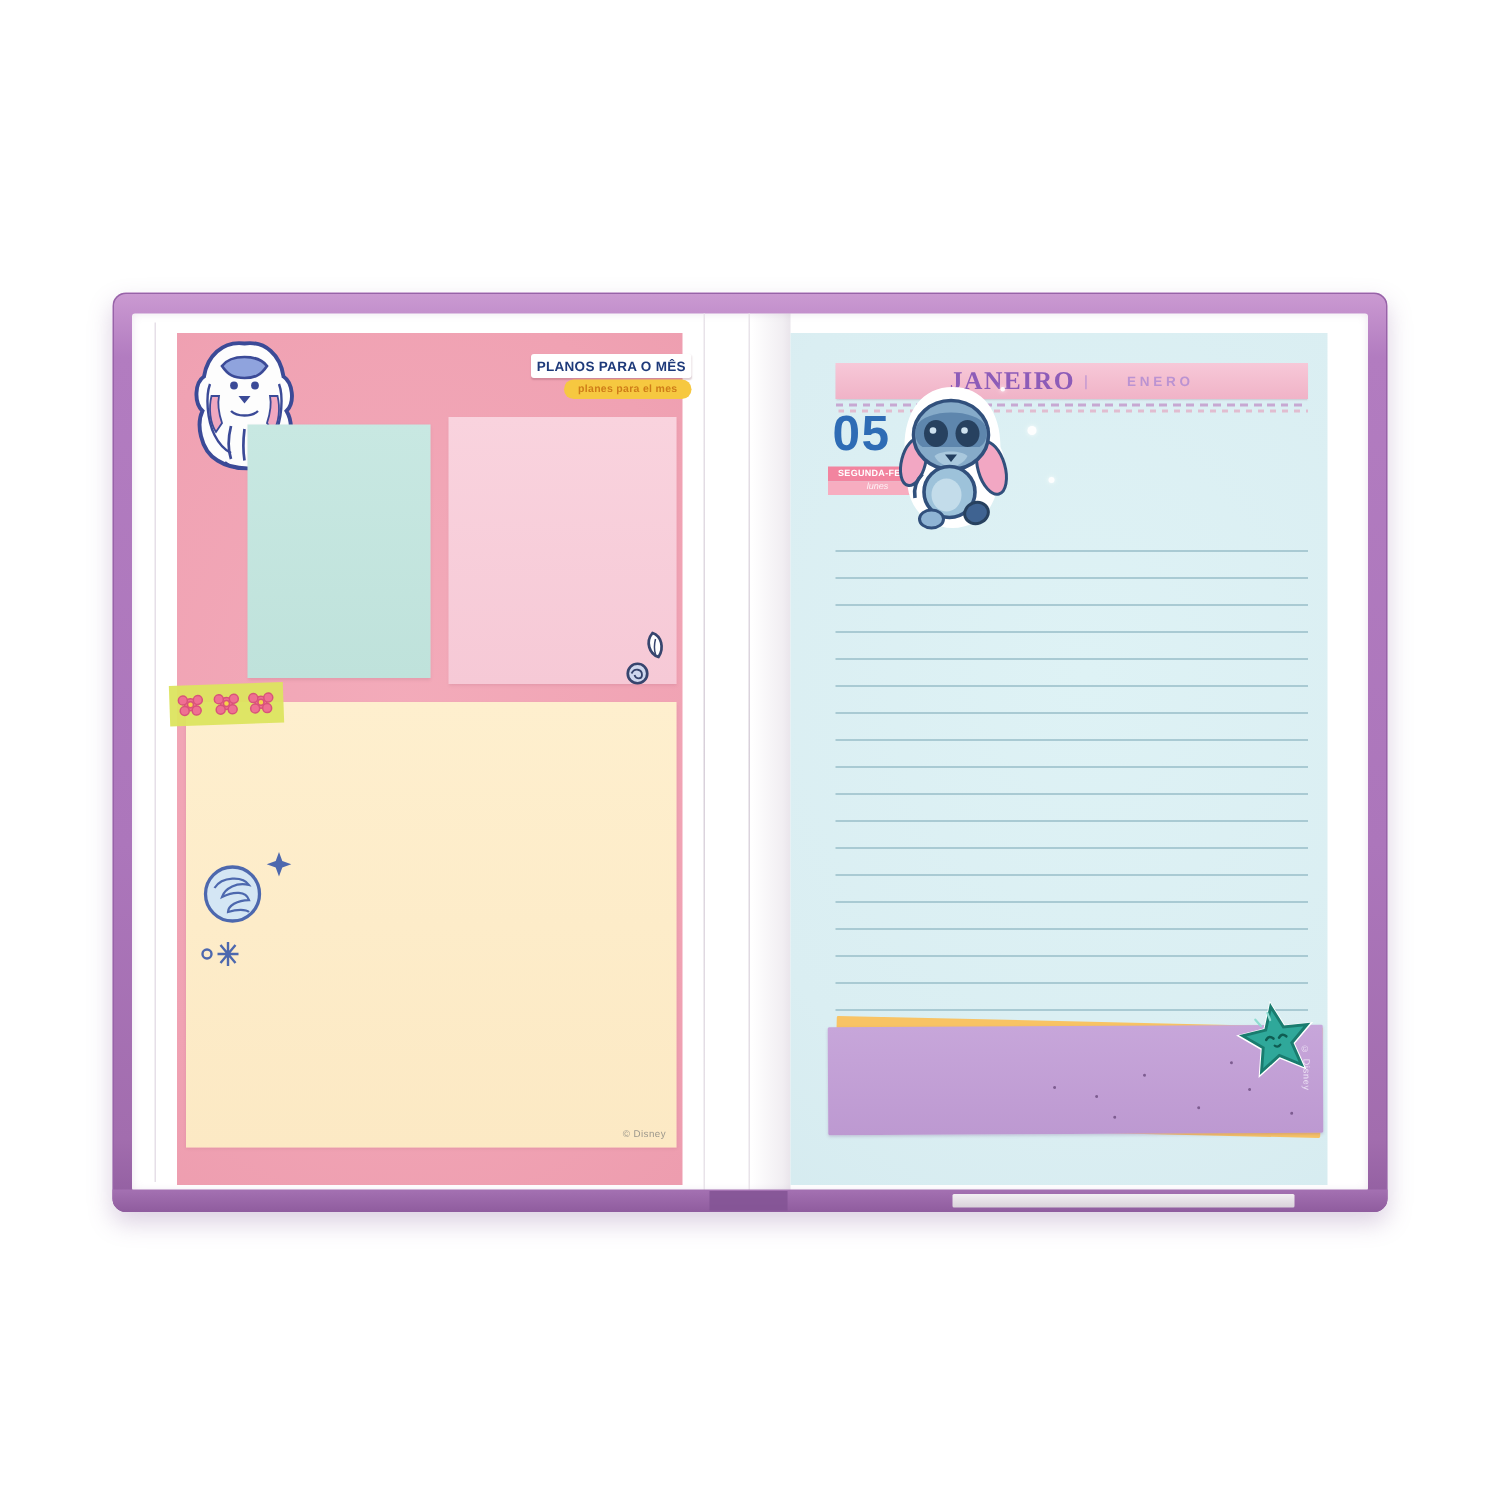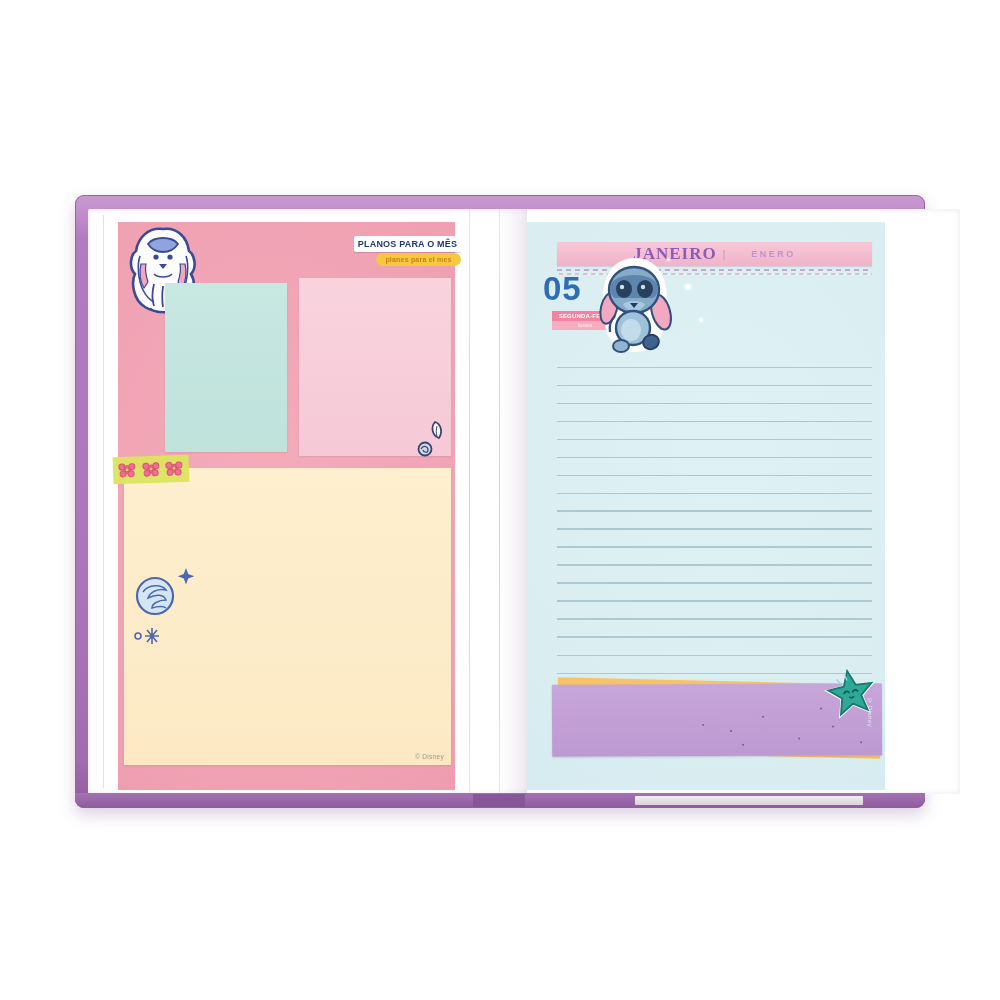--- a/index.html
+++ b/index.html
@@ -9,21 +9,21 @@
   
   .book{position:absolute;left:75px;top:195px;width:850px;height:613px;border-radius:9px;
         background:linear-gradient(180deg,#cb9ad2 0%,#b27cc0 7%,#ac76bb 60%,#a26dae 92%,#8f5c9e 100%);
         box-shadow:0 7px 16px rgba(130,90,150,.28), inset 0 0 0 1px #9763a8;}
   .cover-bottom{position:absolute;left:0;bottom:0;width:100%;height:15px;border-radius:0 0 9px 9px;
         background:linear-gradient(180deg,#a471b2,#8f5c9e);}
   .spine-block{position:absolute;left:398px;bottom:1px;width:52px;height:13px;background:#835394;opacity:.85;}
   .page-block-edge{position:absolute;left:560px;bottom:3px;width:228px;height:9px;background:linear-gradient(180deg,#f2eef2,#d9d2da);border-radius:1px;}
 
   .pages{position:absolute;left:13px;top:14px;width:824px;height:585px;background:#ffffff;border-radius:2px;
-        box-shadow:inset 0 0 6px rgba(150,110,160,.18);padding-left:48px;}
+        box-shadow:inset 0 0 6px rgba(150,110,160,.18);}
 
   
   .fold-line{position:absolute;top:0;height:100%;width:1px;background:linear-gradient(180deg,#e9e4ea,#d8d0da,#e9e4ea);}
   .gutter-shade{position:absolute;top:0;height:100%;width:26px;background:linear-gradient(90deg,rgba(0,0,0,0) 0%,rgba(120,90,130,.10) 80%,rgba(120,90,130,.16) 100%);}
   .left-edge-stack{position:absolute;left:15px;top:6px;height:573px;width:1px;background:#e6dfe8;}
 
   
   .left-sheet{position:absolute;left:30px;top:13px;width:337px;height:568px;
         background:radial-gradient(120% 90% at 45% 45%, #f3abba 0%, #f0a2b3 55%, #ea97aa 100%);}
   .plans-label{position:absolute;left:236px;top:14px;width:107px;height:16px;background:#ffffff;border-radius:2px;
@@ -47,21 +47,21 @@
   .header-banner{position:absolute;left:30px;top:20px;width:315px;height:24px;
         background:linear-gradient(180deg,#f7c8d8,#f0b3c7);display:flex;align-items:center;justify-content:center;gap:6px;
         box-shadow:0 1px 1px rgba(150,90,120,.2);}
   .month{font-family:"Liberation Serif",serif;font-weight:bold;font-size:17px;color:#8d5cb8;letter-spacing:1px;}
   .month-divider{font-size:10px;color:#bb93d2;}
   .month-es{font-size:9px;color:#bb93d2;letter-spacing:2.5px;font-weight:bold;margin-left:20px;}
   .squiggle-a{position:absolute;left:30px;top:47px;width:315px;height:2px;
         background:repeating-linear-gradient(90deg,#c7a8d2 0 5px,transparent 5px 9px);}
   .squiggle-b{position:absolute;left:32px;top:51px;width:313px;height:2px;
         background:repeating-linear-gradient(90deg,#e2b4ca 0 4px,transparent 4px 8px);opacity:.85;}
-  .day-number{position:absolute;left:16px;top:50px;font-size:33px;font-weight:bold;color:#2e6cb5;letter-spacing:1px;line-height:1;}
+  .day-number{position:absolute;left:28px;top:50px;font-size:33px;font-weight:bold;color:#2e6cb5;letter-spacing:1px;line-height:1;}
   .weekday-box{position:absolute;left:25px;top:89px;width:66px;text-align:center;}
   .weekday-pt{display:block;background:#f2849f;color:#ffffff;font-size:6px;font-weight:bold;letter-spacing:.2px;padding:2px 1px;white-space:nowrap;}
   .weekday-es{display:block;background:#f7adc0;color:#fdf3f6;font-size:6px;font-style:italic;padding:1px 1px 2px;}
   .sticker-stitch{position:absolute;left:70px;top:34px;width:76px;height:100px;}
   .ruled{position:absolute;left:30px;top:128px;width:315px;height:328px;
         background:repeating-linear-gradient(180deg,transparent 0 16.5px,#a9cad3 16.5px 18px);}
   .sparkle-dot{position:absolute;border-radius:50%;background:#ffffff;opacity:.95;box-shadow:0 0 3px rgba(255,255,255,.9);}
 
   .banner-group{position:absolute;left:25px;top:456px;width:334px;height:86px;}
   .banner-orange{position:absolute;left:5px;top:3px;width:324px;height:74px;background:#f8c364;transform:rotate(1.3deg);border-radius:1px;}

